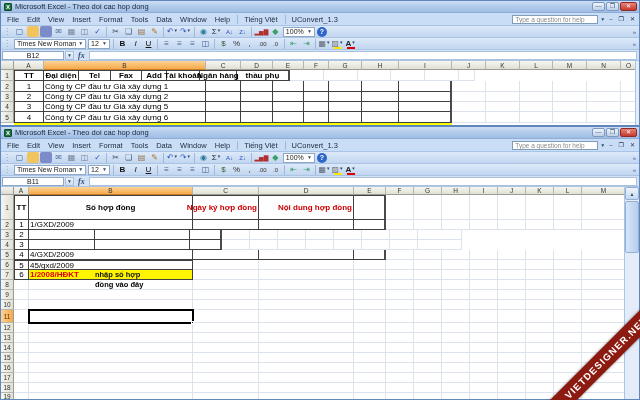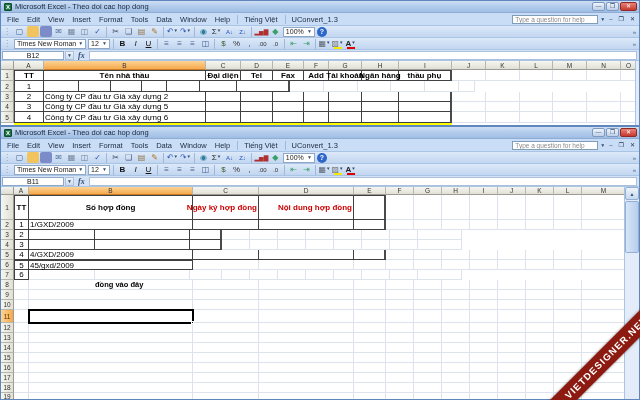--- a/index.html
+++ b/index.html
@@ -219,23 +219,20 @@
             <div class="col-h" style="width: 33px; height: 9px;">L</div>
             <div class="col-h" style="width: 34px; height: 9px;">M</div>
             <div class="col-h" style="width: 34px; height: 9px;">N</div>
             <div class="col-h" style="width: 16px; height: 9px;">O</div>
           </div>
           <div class="grow">
             <div class="row-h" style="width: 13px; height: 11px;">1</div>
             <div class="cell hdr db-r db-b db-t db-l" style="width: 30px; height: 11px;">
               <span>TT</span>
             </div>
-            <div class="cell hdr db-r db-b db-t" style="width: 162px; height: 11px;">
-              <span>Tên nhà thầu</span>
-            </div>
             <div class="cell hdr db-r db-b db-t" style="width: 35px; height: 11px;">
               <span>Đại diện</span>
             </div>
             <div class="cell hdr db-r db-b db-t" style="width: 32px; height: 11px;">
               <span>Tel</span>
             </div>
             <div class="cell hdr db-r db-b db-t" style="width: 31px; height: 11px;">
               <span>Fax</span>
             </div>
             <div class="cell hdr db-r db-b db-t" style="width: 25px; height: 11px;">
@@ -254,20 +251,23 @@
             <div class="cell" style="width: 34px; height: 11px;"></div>
             <div class="cell" style="width: 33px; height: 11px;"></div>
             <div class="cell" style="width: 34px; height: 11px;"></div>
             <div class="cell" style="width: 34px; height: 11px;"></div>
             <div class="cell" style="width: 16px; height: 11px;"></div>
           </div>
           <div class="grow">
             <div class="row-h" style="width: 13px; height: 11px;">2</div>
             <div class="cell ctr db-r db-b db-l" style="width: 30px; height: 11px;">
               <span>1</span>
+            </div>
+            <div class="cell db-r db-b" style="width: 162px; height: 11px;">
+              <span>Công ty CP đầu tư Giá xây dựng 1</span>
             </div>
             <div class="cell db-r db-b" style="width: 35px; height: 11px;"></div>
             <div class="cell db-r db-b" style="width: 32px; height: 11px;"></div>
             <div class="cell db-r db-b" style="width: 31px; height: 11px;"></div>
             <div class="cell db-r db-b" style="width: 25px; height: 11px;"></div>
             <div class="cell db-r db-b" style="width: 33px; height: 11px;"></div>
             <div class="cell db-r db-b" style="width: 37px; height: 11px;"></div>
             <div class="cell db-r db-b db-rk" style="width: 53px; height: 11px;"></div>
             <div class="cell" style="width: 34px; height: 11px;"></div>
             <div class="cell" style="width: 34px; height: 11px;"></div>
@@ -589,20 +589,24 @@
             <div class="cell" style="width: 28px; height: 10px;"></div>
             <div class="cell" style="width: 28px; height: 10px;"></div>
             <div class="cell" style="width: 28px; height: 10px;"></div>
             <div class="cell" style="width: 44px; height: 10px;"></div>
           </div>
           <div class="grow">
             <div class="row-h" style="width: 13px; height: 10px;">7</div>
             <div class="cell ctr db-r db-b db-l" style="width: 15px; height: 10px;">
               <span>6</span>
             </div>
+            <div class="cell hl redb db-r db-b" style="width: 164px; height: 10px;">
+              <span>1/2008/HĐKT</span>
+              <span class="t2">nhập số hợp</span>
+            </div>
             <div class="cell" style="width: 66px; height: 10px;"></div>
             <div class="cell" style="width: 95px; height: 10px;"></div>
             <div class="cell" style="width: 32px; height: 10px;"></div>
             <div class="cell" style="width: 28px; height: 10px;"></div>
             <div class="cell" style="width: 28px; height: 10px;"></div>
             <div class="cell" style="width: 28px; height: 10px;"></div>
             <div class="cell" style="width: 28px; height: 10px;"></div>
             <div class="cell" style="width: 28px; height: 10px;"></div>
             <div class="cell" style="width: 28px; height: 10px;"></div>
             <div class="cell" style="width: 28px; height: 10px;"></div>

